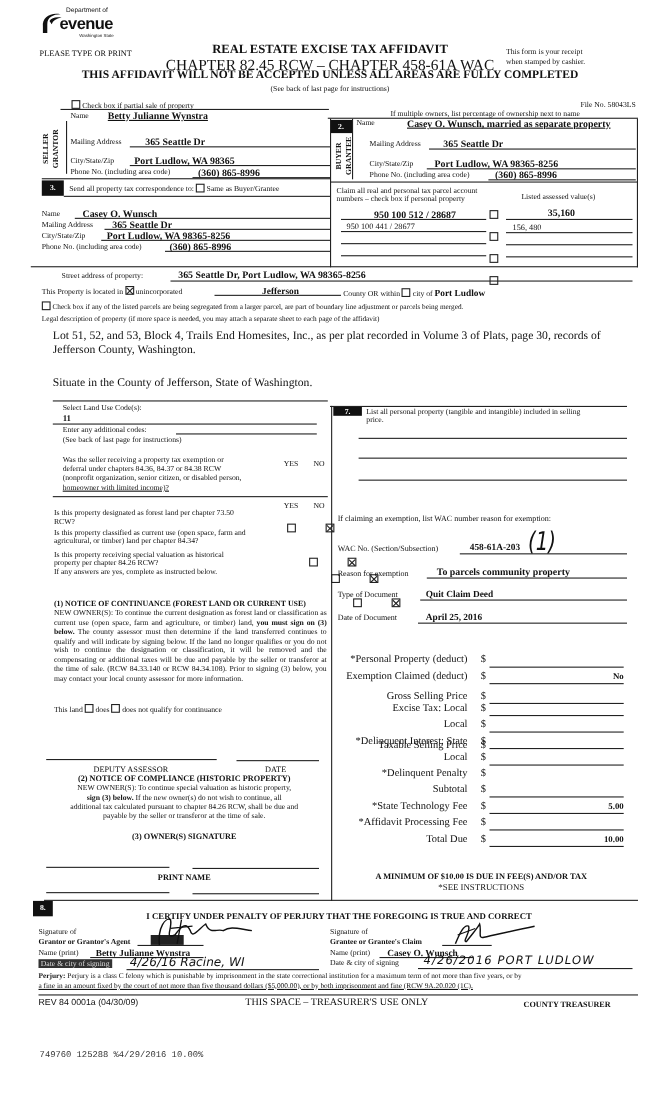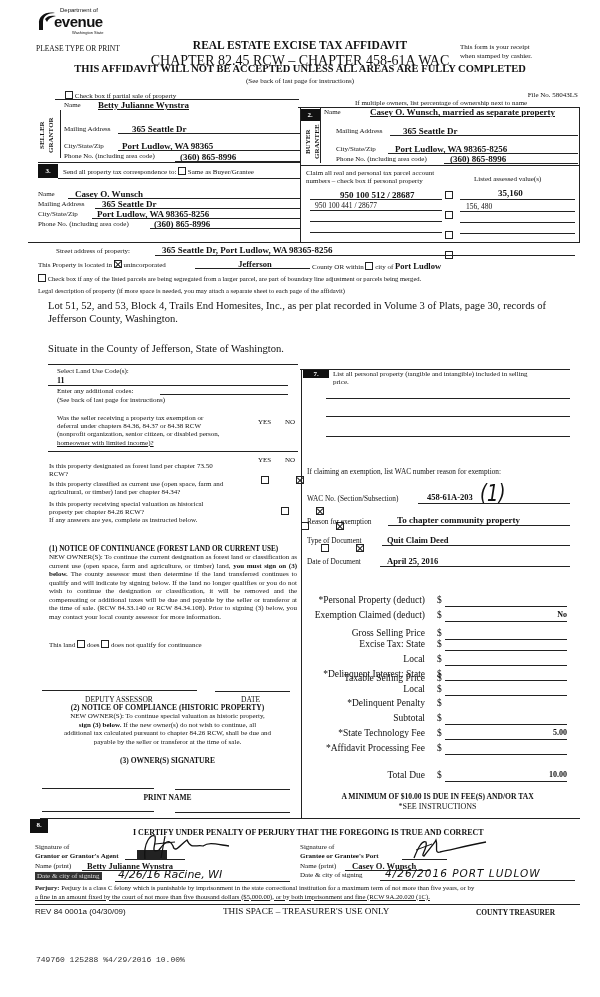--- a/index.html
+++ b/index.html
@@ -277,21 +277,21 @@
 <div class="hline" style="left:326px; top:416px; width:244px;"></div>
 <div class="hline" style="left:326px; top:436px; width:244px;"></div>
 
 <div class="abs lbl" style="left:307px; top:467px; font-size:7.3px;">If claiming an exemption, list WAC number reason for exemption:</div>
 <div class="abs lbl" style="left:307px; top:494px; font-size:7.3px;">WAC No. (Section/Subsection)</div>
 <div class="abs val" style="left:427px; top:492px; font-size:8.5px;">458-61A-203</div>
 <div class="abs hand" style="left:480px; top:482px; font-size:18px; transform:scaleY(1.3);">(1)</div>
 <div class="line" style="left:418px; top:503px; width:152px;"></div>
 
 <div class="abs lbl" style="left:307px; top:517px; font-size:7.3px;">Reason for exemption</div>
-<div class="abs val" style="left:397px; top:515px; font-size:9px;">To chapter community property</div>
+<div class="abs val" style="left:397px; top:515px; font-size:9px;">To parcels community property</div>
 <div class="line" style="left:388px; top:525px; width:182px;"></div>
 
 <div class="abs lbl" style="left:307px; top:536px; font-size:7.3px;">Type of Document</div>
 <div class="abs val" style="left:387px; top:535px; font-size:8.5px;">Quit Claim Deed</div>
 <div class="line" style="left:382px; top:545px; width:188px;"></div>
 
 <div class="abs lbl" style="left:307px; top:557px; font-size:7.3px;">Date of Document</div>
 <div class="abs val" style="left:387px; top:556px; font-size:8.5px;">April 25, 2016</div>
 <div class="line" style="left:380px; top:566px; width:190px;"></div>
 
@@ -314,21 +314,21 @@
       <span class="fd">$</span>
       <span class="fu"></span>
       <span class="fv">No</span>
     </div>
     <div class="fee-row" style="top: 635px; margin-top: 38px;">
       <span class="fl">Taxable Selling Price</span>
       <span class="fd">$</span>
       <span class="fv"></span>
     </div>
     <div class="fee-row" style="top: 639.2px;">
-      <span class="fl">Excise Tax:  State</span>
+      <span class="fl">Excise Tax:  Local</span>
       <span class="fd">$</span>
       <span class="fu"></span>
       <span class="fv"></span>
     </div>
     <div class="fee-row" style="top: 654px;">
       <span class="fl">Local</span>
       <span class="fd">$</span>
       <span class="fu"></span>
       <span class="fv"></span>
     </div>
@@ -360,21 +360,21 @@
       <span class="fd">$</span>
       <span class="fu"></span>
       <span class="fv">5.00</span>
     </div>
     <div class="fee-row" style="top: 742.8px;">
       <span class="fl">*Affidavit Processing Fee</span>
       <span class="fd">$</span>
       <span class="fu"></span>
       <span class="fv"></span>
     </div>
-    <div class="fee-row" style="top: 757.6px; margin-top: 12px;">
+    <div class="fee-row" style="top: 757.6px;">
       <span class="fl">Total Due</span>
       <span class="fd">$</span>
       <span class="fu"></span>
       <span class="fv">10.00</span>
     </div>
   </div>
 
 <div class="abs b center" style="left:305px; top:792px; width:265px; font-size:7.6px;">A MINIMUM OF $10.00 IS DUE IN FEE(S) AND/OR TAX</div>
 <div class="abs center" style="left:305px; top:802px; width:265px; font-size:8px;">*SEE INSTRUCTIONS</div>
 
@@ -397,21 +397,21 @@
 <div class="abs lbl" style="left:35px; top:862px;">Name (print)</div>
 <div class="abs val" style="left:87px; top:861px; font-size:8.5px;">Betty Julianne Wynstra</div>
 <div class="line" style="left:82px; top:870px; width:103px;"></div>
 <div class="abs lbl" style="left:35px; top:872px; background:#333; color:#ddd; padding:0 2px;">Date &amp; city of signing</div>
 <div class="abs hand" style="left:118px; top:868px; font-size:11px; white-space:nowrap;">4/26/16   Racine, WI</div>
 <div class="line" style="left:115px; top:881px; width:175px;"></div>
 
 
 <div class="abs lbl" style="left:300px; top:843px; line-height:8.5px;">
   <div>Signature of</div>
-  <div class="b">Grantee or Grantee's Port</div>
+  <div class="b">Grantee or Grantee's Claim</div>
 </div>
 <svg class="abs" width="80" height="26" style="left:410px; top:836px;">
   <path d="M4 22 C8 12, 12 4, 16 6 C18 12, 10 20, 14 20 C20 12, 24 8, 26 4 C28 10, 24 18, 30 16 C40 14, 56 10, 76 6" stroke="#111" stroke-width="1.3" fill="none"></path>
   <path d="M6 14 L22 8" stroke="#111" stroke-width="1" fill="none"></path>
 </svg>
 <div class="line" style="left:402px; top:859px; width:45px;"></div>
 <div class="abs lbl" style="left:300px; top:862px;">Name (print)</div>
 <div class="abs val" style="left:352px; top:861px; font-size:8.5px;">Casey O. Wunsch</div>
 <div class="line" style="left:345px; top:870px; width:85px;"></div>
 <div class="abs lbl" style="left:300px; top:871px;">Date &amp; city of signing</div>

